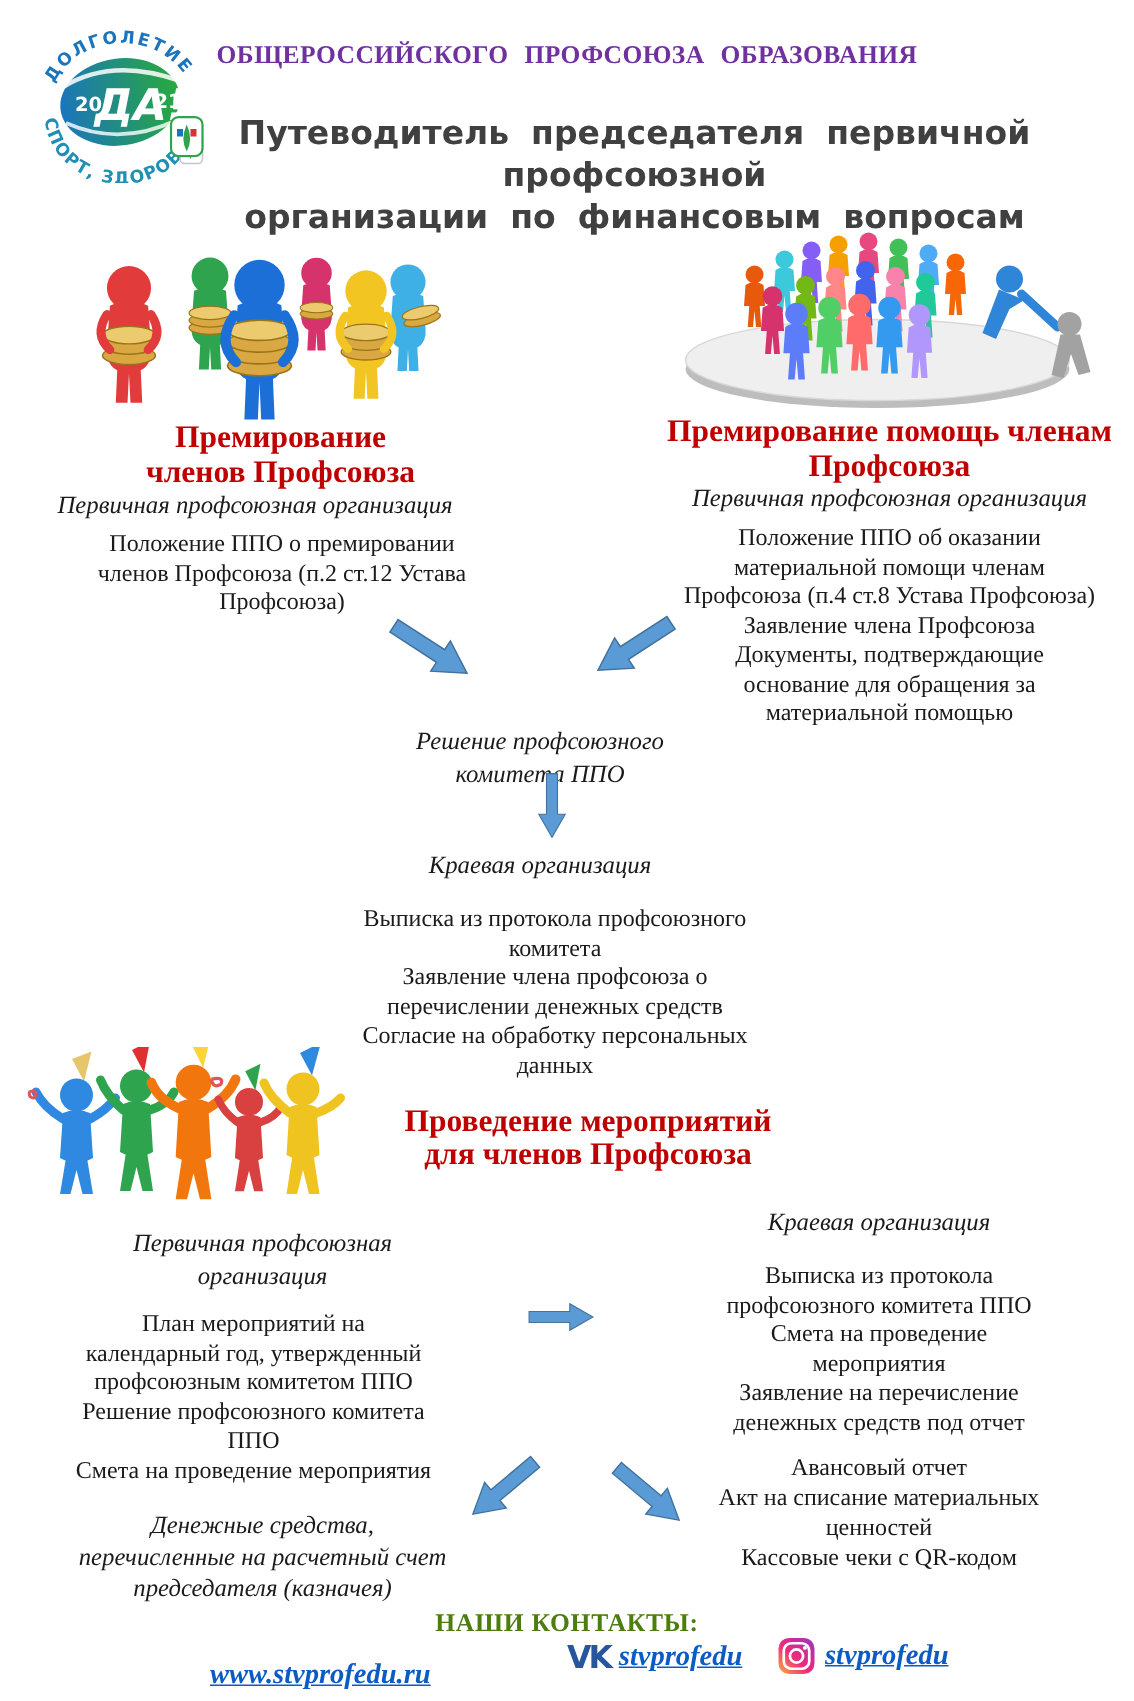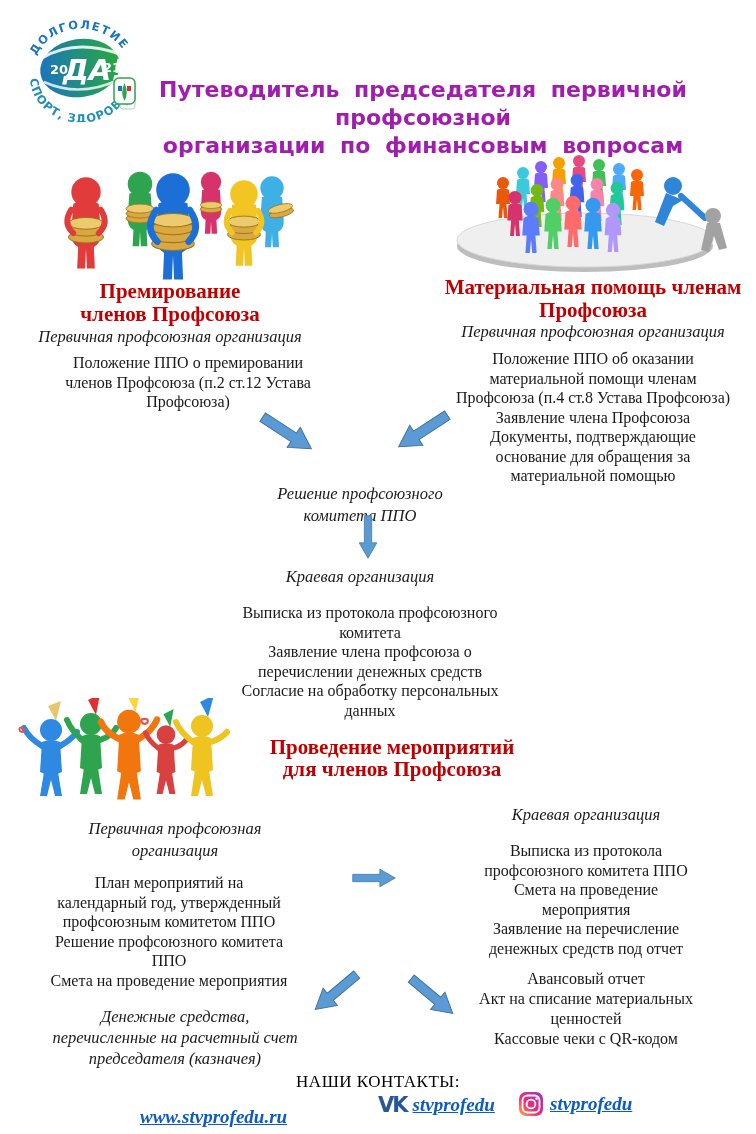--- a/index.html
+++ b/index.html
@@ -4,27 +4,27 @@
 <style>
   html,body{margin:0;padding:0;}
   body{width:756px;height:1134px;position:relative;background:#ffffff;
        font-family:"Liberation Serif", serif;color:#1a1a1a;overflow:hidden;}
   .abs{position:absolute;}
   .ctr{text-align:center;}
   .pre{white-space:pre-line;}
   .hdr{font-weight:bold;font-size:17px;line-height:22px;color:#7030A0;
        letter-spacing:.3px;word-spacing:6px;font-family:"Liberation Serif",serif;}
   .main-title{font-family:"DejaVu Sans",sans-serif;font-weight:bold;font-size:22px;
-       line-height:28px;color:#a21caf;word-spacing:7px;}
+       line-height:28px;color:#404040;word-spacing:7px;}
   .red-h{color:#C00000;font-weight:bold;font-size:21px;line-height:23px;}
   .body-t{font-size:16.5px;line-height:20px;font-style:italic;}
   .body-s{font-size:16px;line-height:19.5px;}
   .arrow{position:absolute;}
   .arrow svg{display:block;}
-  .contacts-h{font-weight:normal;font-size:17px;color:#000000;letter-spacing:.5px;}
+  .contacts-h{font-weight:bold;font-size:17px;color:#4d7c0f;letter-spacing:.5px;}
   .link{font-style:italic;font-weight:bold;font-size:19px;color:#0B5BC4;
         text-decoration:underline;font-family:"Liberation Serif",serif;}
   .linkrow{display:flex;align-items:center;gap:6px;}
   .vk-glyph{font-family:"DejaVu Sans",sans-serif;font-style:normal;font-weight:900;
         font-size:21px;color:#27569D;letter-spacing:-2px;text-decoration:none;}
 </style>
 </head>
 <body>
 
 <svg class="abs" style="left:20px;top:10px" width="124" height="112" viewBox="0 0 124 112">
@@ -50,20 +50,21 @@
   <text x="83" y="62" font-family="DejaVu Sans,sans-serif" font-size="13" font-weight="bold" fill="#ffffff">21</text>
   <g>
     <rect x="100" y="80" width="15" height="19" rx="3" fill="#ffffff" stroke="#BFC6CC"></rect>
     <path d="M107,96 Q104,90 107,84 Q110,90 107,96 Z" fill="#2EA44F"></path>
     <rect x="103" y="85" width="3" height="4" fill="#1B75BC"></rect>
     <rect x="109" y="85" width="3" height="4" fill="#D33"></rect>
   </g>
 </svg>
 
 <div class="abs ctr hdr" style="left:0;top:26px;width:756px">
+  <div>ОБЩЕРОССИЙСКОГО  ПРОФСОЮЗА ОБРАЗОВАНИЯ</div>
 </div>
 
 <svg class="abs" style="left:113px;top:77px" width="23" height="28" viewBox="0 0 23 28">
   <rect x="1" y="1" width="21" height="26" rx="5" fill="#ffffff" stroke="#2EA44F" stroke-width="1.5"></rect>
   <path d="M11.5,24 Q7,16 11.5,6 Q16,16 11.5,24 Z" fill="#2EA44F"></path>
   <rect x="5" y="9" width="4" height="5" fill="#1B75BC"></rect>
   <rect x="14" y="9" width="4" height="5" fill="#D63333"></rect>
 </svg>
 
 <div class="abs ctr main-title pre" style="left:98px;top:76px;width:650px">Путеводитель  председателя  первичной  профсоюзной
@@ -164,28 +165,28 @@
   </g>
   <g>
     <circle cx="228" cy="50" r="9" fill="#2F86D8"></circle>
     <path d="M221,57 L210,86 L219,90 L228,70 L238,64 Z" fill="#2F86D8"></path>
     <path d="M236,60 L260,82" stroke="#2F86D8" stroke-width="6" stroke-linecap="round"></path>
     <circle cx="268" cy="80" r="8" fill="#A2A2A2"></circle>
     <path d="M262,87 L256,114 L264,116 L269,100 L274,114 L282,112 L275,87 Z" fill="#A2A2A2"></path>
   </g>
 </svg>
 
-<div class="abs ctr red-h pre" style="left:5px;top:280px;width:330px">Премирование
+<div class="abs ctr red-h pre" style="left:22px;top:280px;width:330px">Премирование
 членов Профсоюза</div>
 <div class="abs ctr body-t" style="left:5px;top:327px;width:330px">Первичная профсоюзная организация</div>
 <div class="abs ctr body-s pre" style="left:23px;top:353px;width:330px">Положение ППО  о премировании
 членов Профсоюза  (п.2 ст.12 Устава
 Профсоюза)</div>
 
-<div class="abs ctr red-h pre" style="left:430px;top:276px;width:326px">Материальная помощь членам
+<div class="abs ctr red-h pre" style="left:430px;top:276px;width:326px">Премирование помощь членам
 Профсоюза</div>
 <div class="abs ctr body-t" style="left:430px;top:322px;width:326px">Первичная профсоюзная организация</div>
 <div class="abs ctr body-s pre" style="left:430px;top:349px;width:326px">Положение ППО  об оказании
 материальной помощи членам
 Профсоюза  (п.4 ст.8 Устава Профсоюза)
 Заявление члена Профсоюза
 Документы, подтверждающие
 основание для обращения за
 материальной помощью</div>
 

